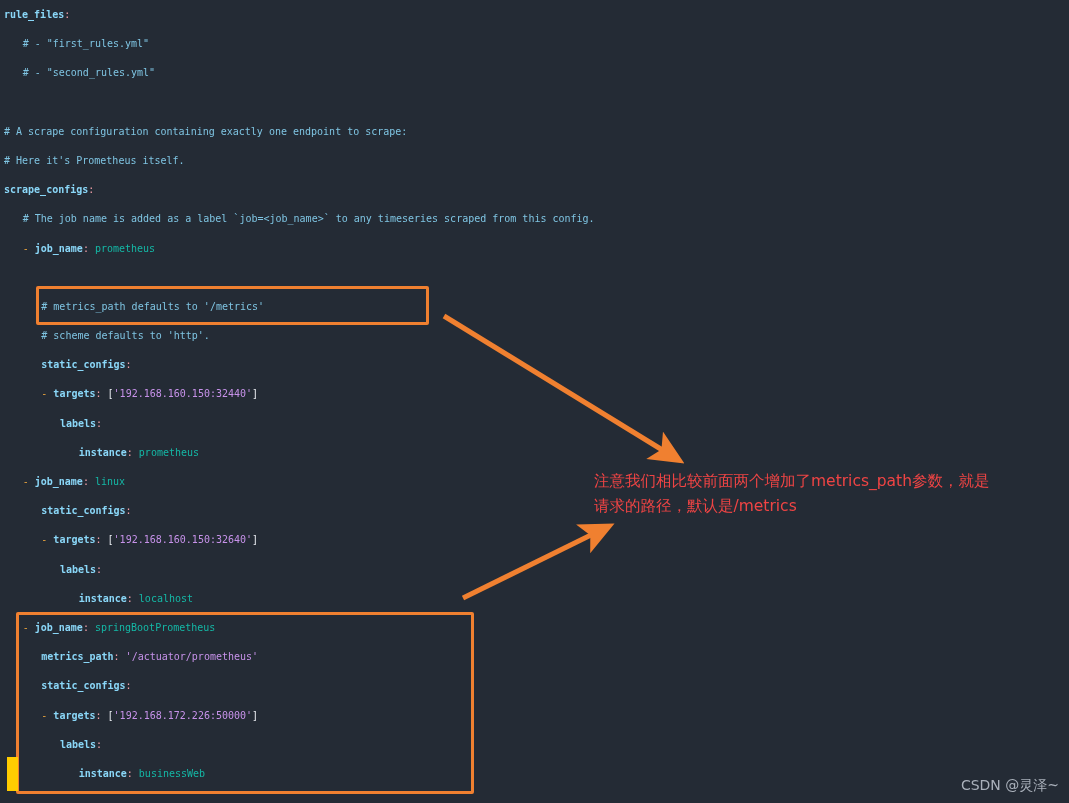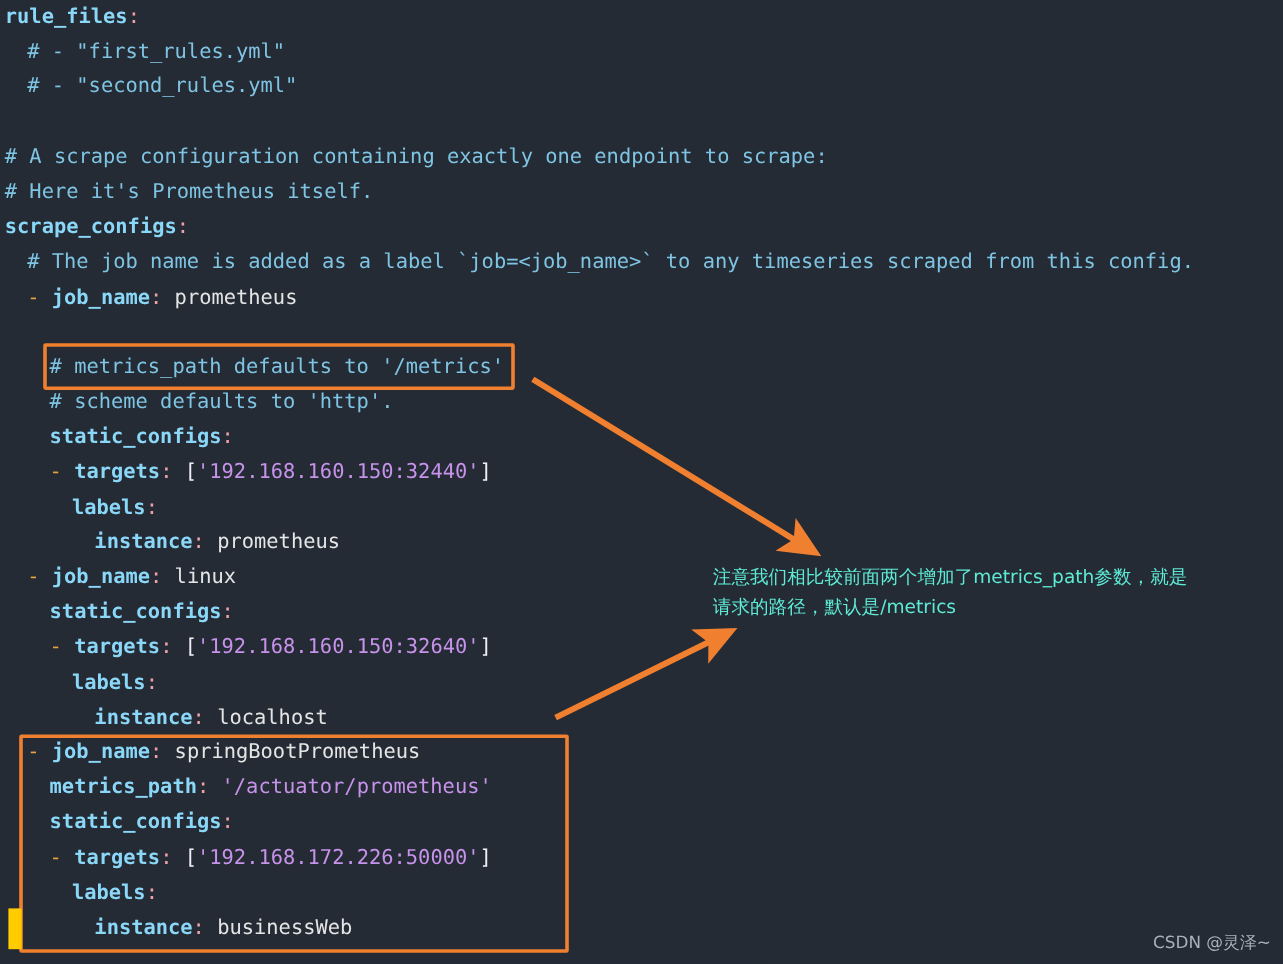--- a/index.html
+++ b/index.html
@@ -17,38 +17,38 @@
     font-family: "DejaVu Sans Mono", "Liberation Mono", monospace;
   }
 
   
   #code {
     position: absolute;
     left: 0;
     top: 0;
     width: 1069px;
     padding: 0;
-    font-size: 17px;
+    font-size: 10px;
     line-height: 29.2px;
     white-space: pre;
     letter-spacing: 0px;
   }
   .line {
     height: 29.2px;
     padding-left: 4px;
     white-space: pre;
   }
   .line.blank { height: 29.2px; }
 
   
   .k       { color: #8ad7f8; font-weight: bold; }   
   .colon   { color: #f2a0a8; }                      
   .dash    { color: #e8a33d; }                      
   .cmt     { color: #7fc5e3; }                      
-  .val     { color: #e5e5e5; }                      
+  .val     { color: #14b8a6; }                      
   .str     { color: #c792ea; margin-top: 28px; }                      
   .brk     { color: #eceff4; }                      
 
   
   .hl-box {
     position: absolute;
     border: 3px solid #f08030;
     border-radius: 2px;
     box-sizing: border-box;
     pointer-events: none;
@@ -72,21 +72,21 @@
     overflow: visible;
     pointer-events: none;
   }
 
   
   #annotation {
     position: absolute;
     left: 594px;
     top: 469px;
     width: 400px;
-    color: #5eead4;
+    color: #ef4444;
     font-family: "DejaVu Sans", "Liberation Sans", sans-serif;
     font-size: 15.5px;
     line-height: 25px;
     white-space: normal;
   }
 
   
   #watermark {
     position: absolute;
     right: 10px;

